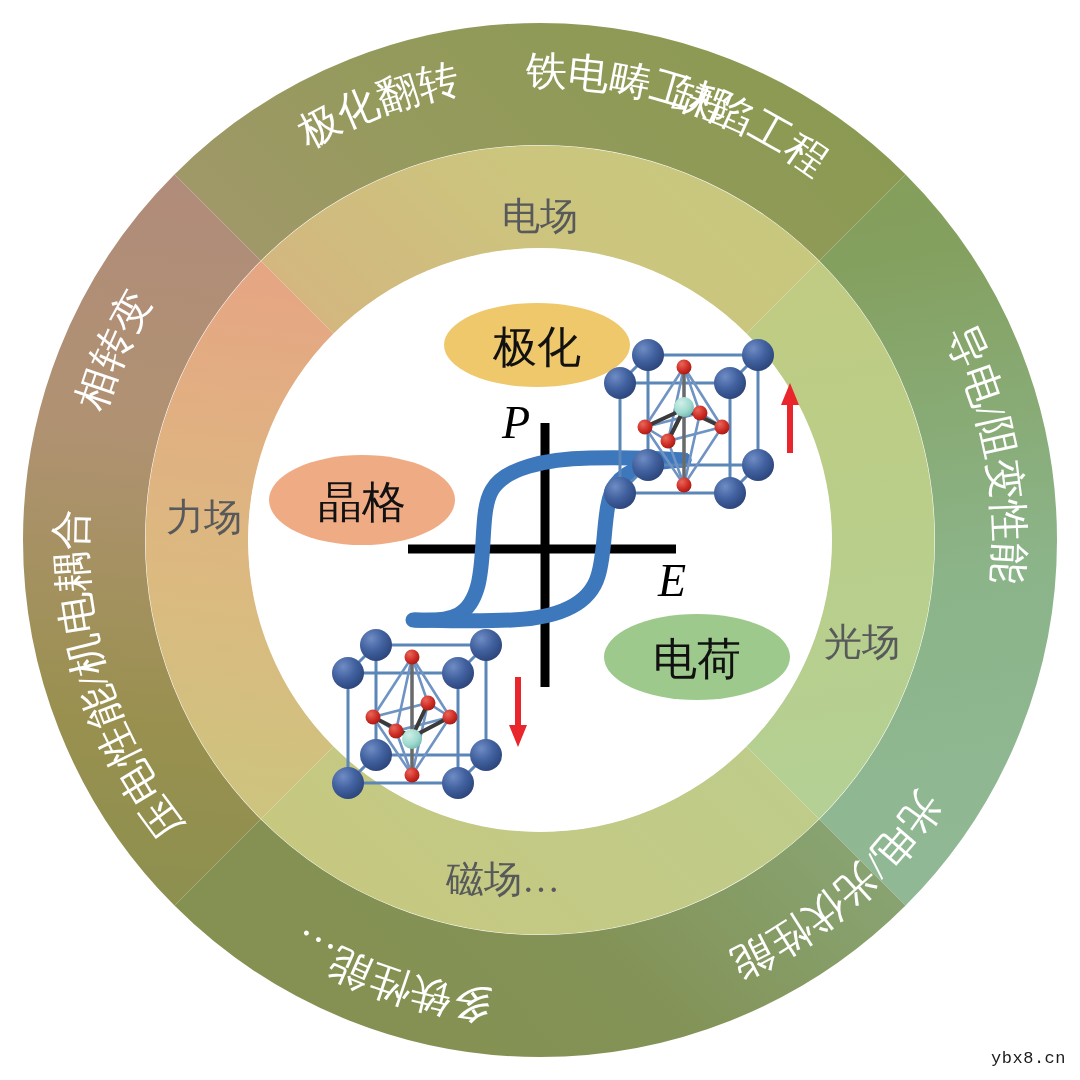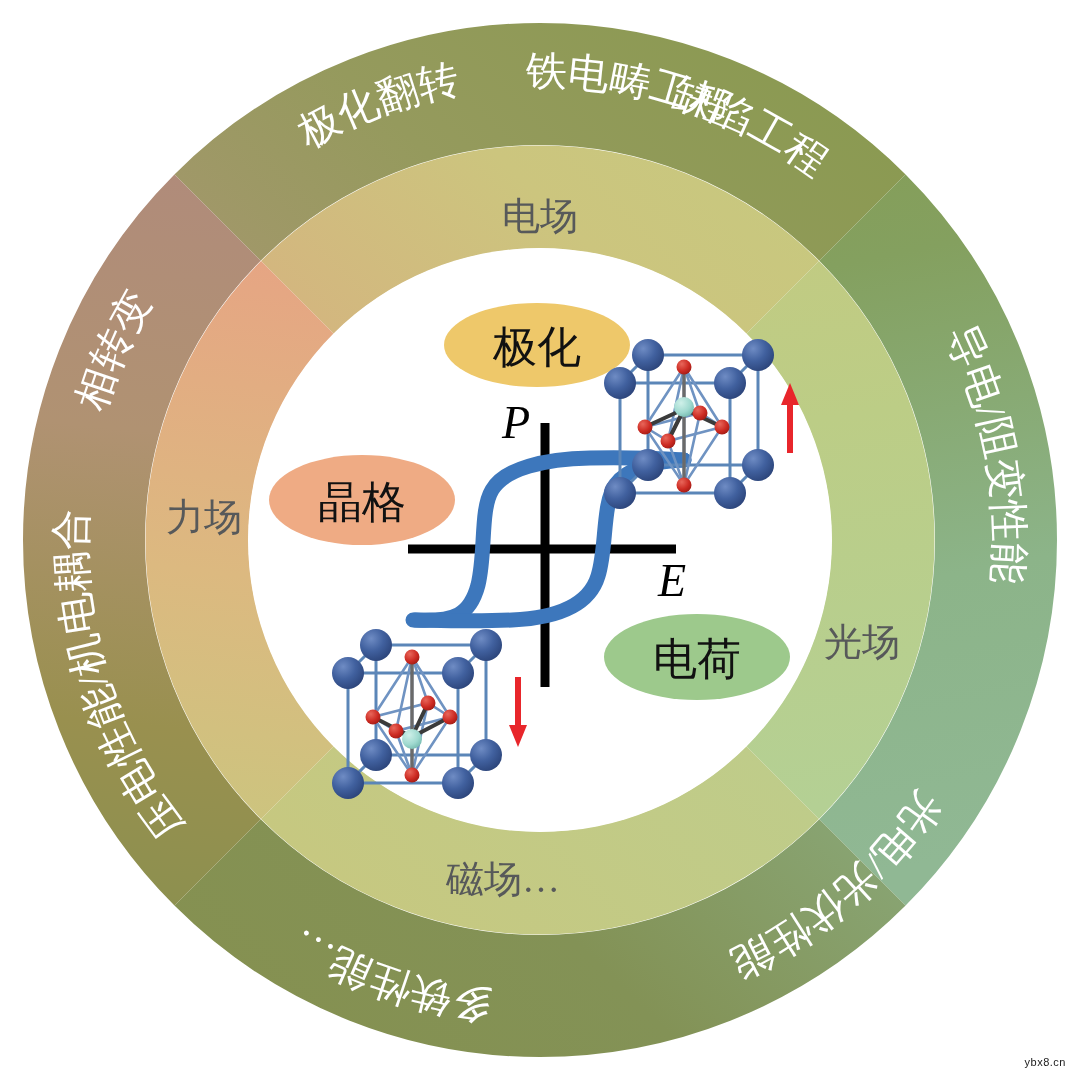--- a/index.html
+++ b/index.html
@@ -6,22 +6,22 @@
   body{width:1080px;height:1080px;overflow:hidden;
        font-family:"Liberation Serif","DejaVu Serif",serif;}
   #stage{position:relative;width:1080px;height:1080px;background:#fff;}
   svg{display:block;}
   .ring-label-outer{fill:#ffffff;font-size:41px;font-family:"Liberation Serif","DejaVu Serif",serif;}
   .ring-label-inner{fill:#57595a;font-size:38px;font-family:"Liberation Serif","DejaVu Serif",serif;}
   .bubble-text{fill:#111111;font-size:44px;font-family:"Liberation Serif","DejaVu Serif",serif;
                text-anchor:middle;dominant-baseline:central;}
   .axis-letter{fill:#000;font-size:46px;font-style:italic;
                font-family:"Liberation Serif","DejaVu Serif",serif;text-anchor:middle;}
-  .wm{position:absolute;right:14px;bottom:12px;font-family:Liberation Sans, sans-serif;
-      font-size:11px;color:#1a1a1a;letter-spacing:0.5px;}
+  .wm{position:absolute;right:14px;bottom:12px;font-family:Liberation Mono, monospace;
+      font-size:17px;color:#1a1a1a;letter-spacing:0.5px;}
 </style>
 </head>
 <body>
 
 <div id="stage">
 
 <svg id="fig" width="1080" height="1080" viewBox="0 0 1080 1080">
   <defs>
 
     <linearGradient id="gOutTop" x1="0" y1="1" x2="1" y2="0">

